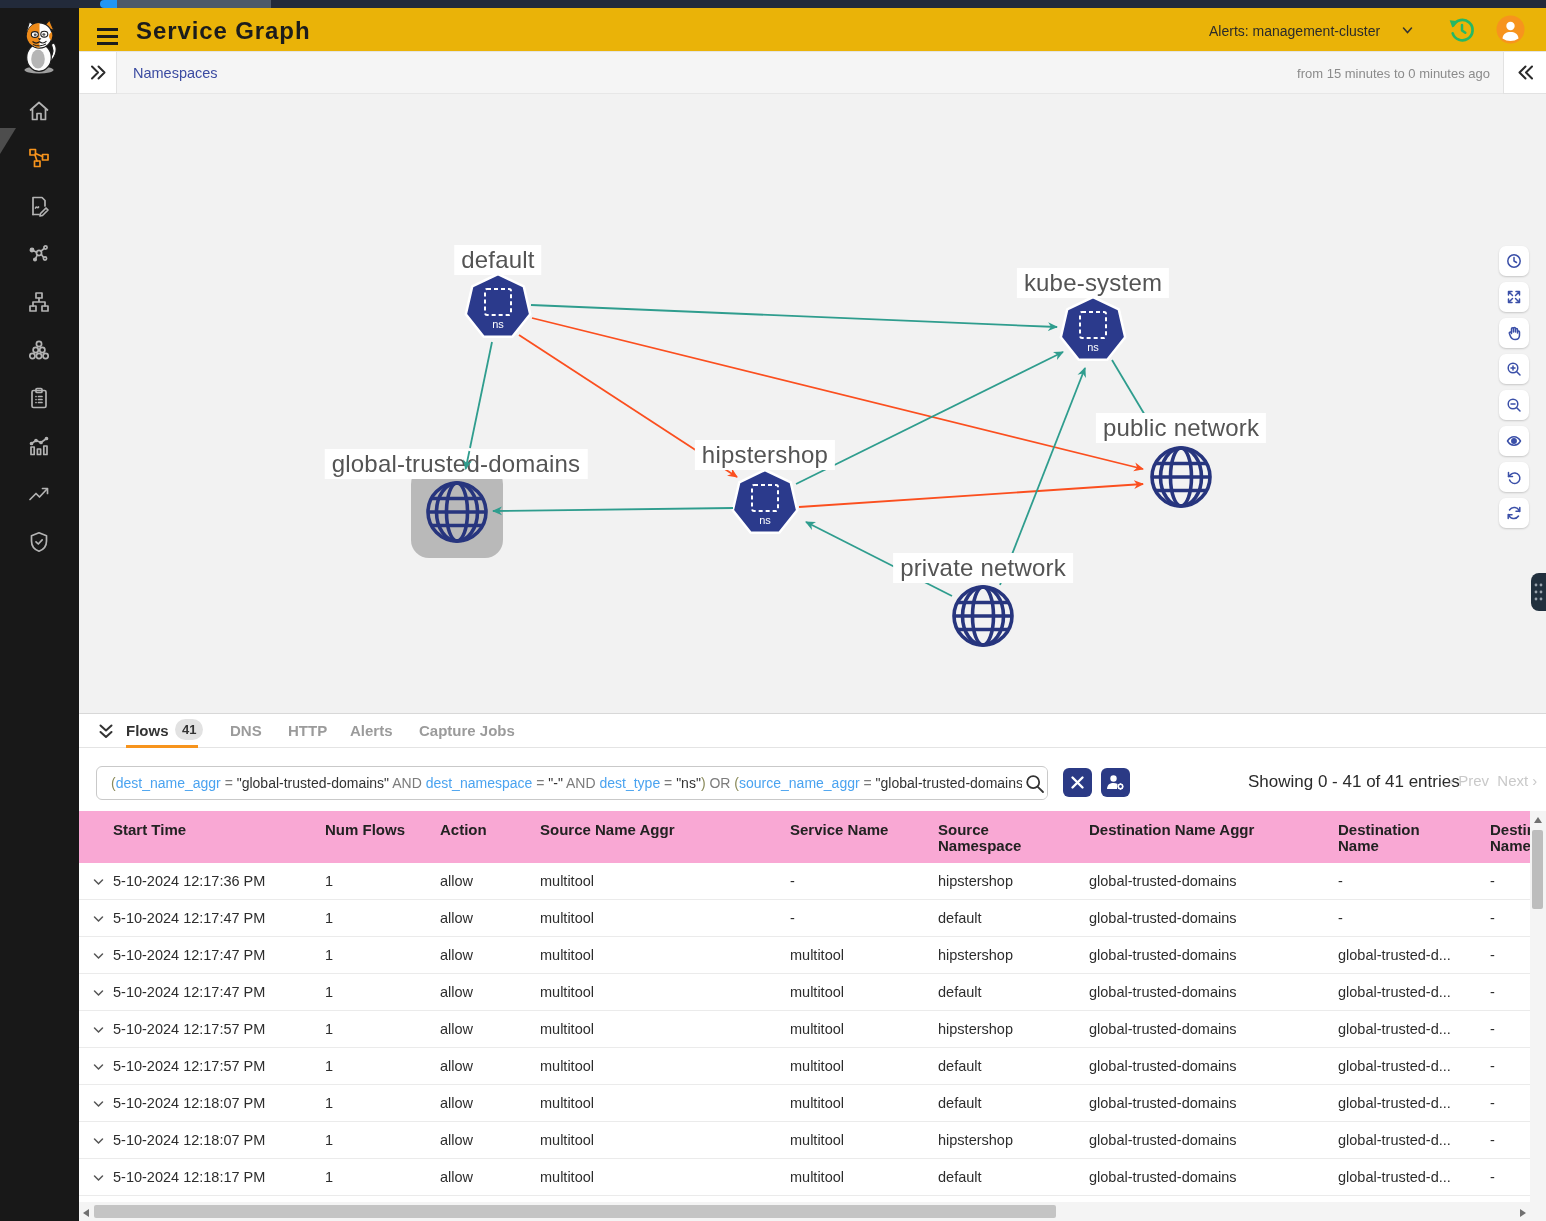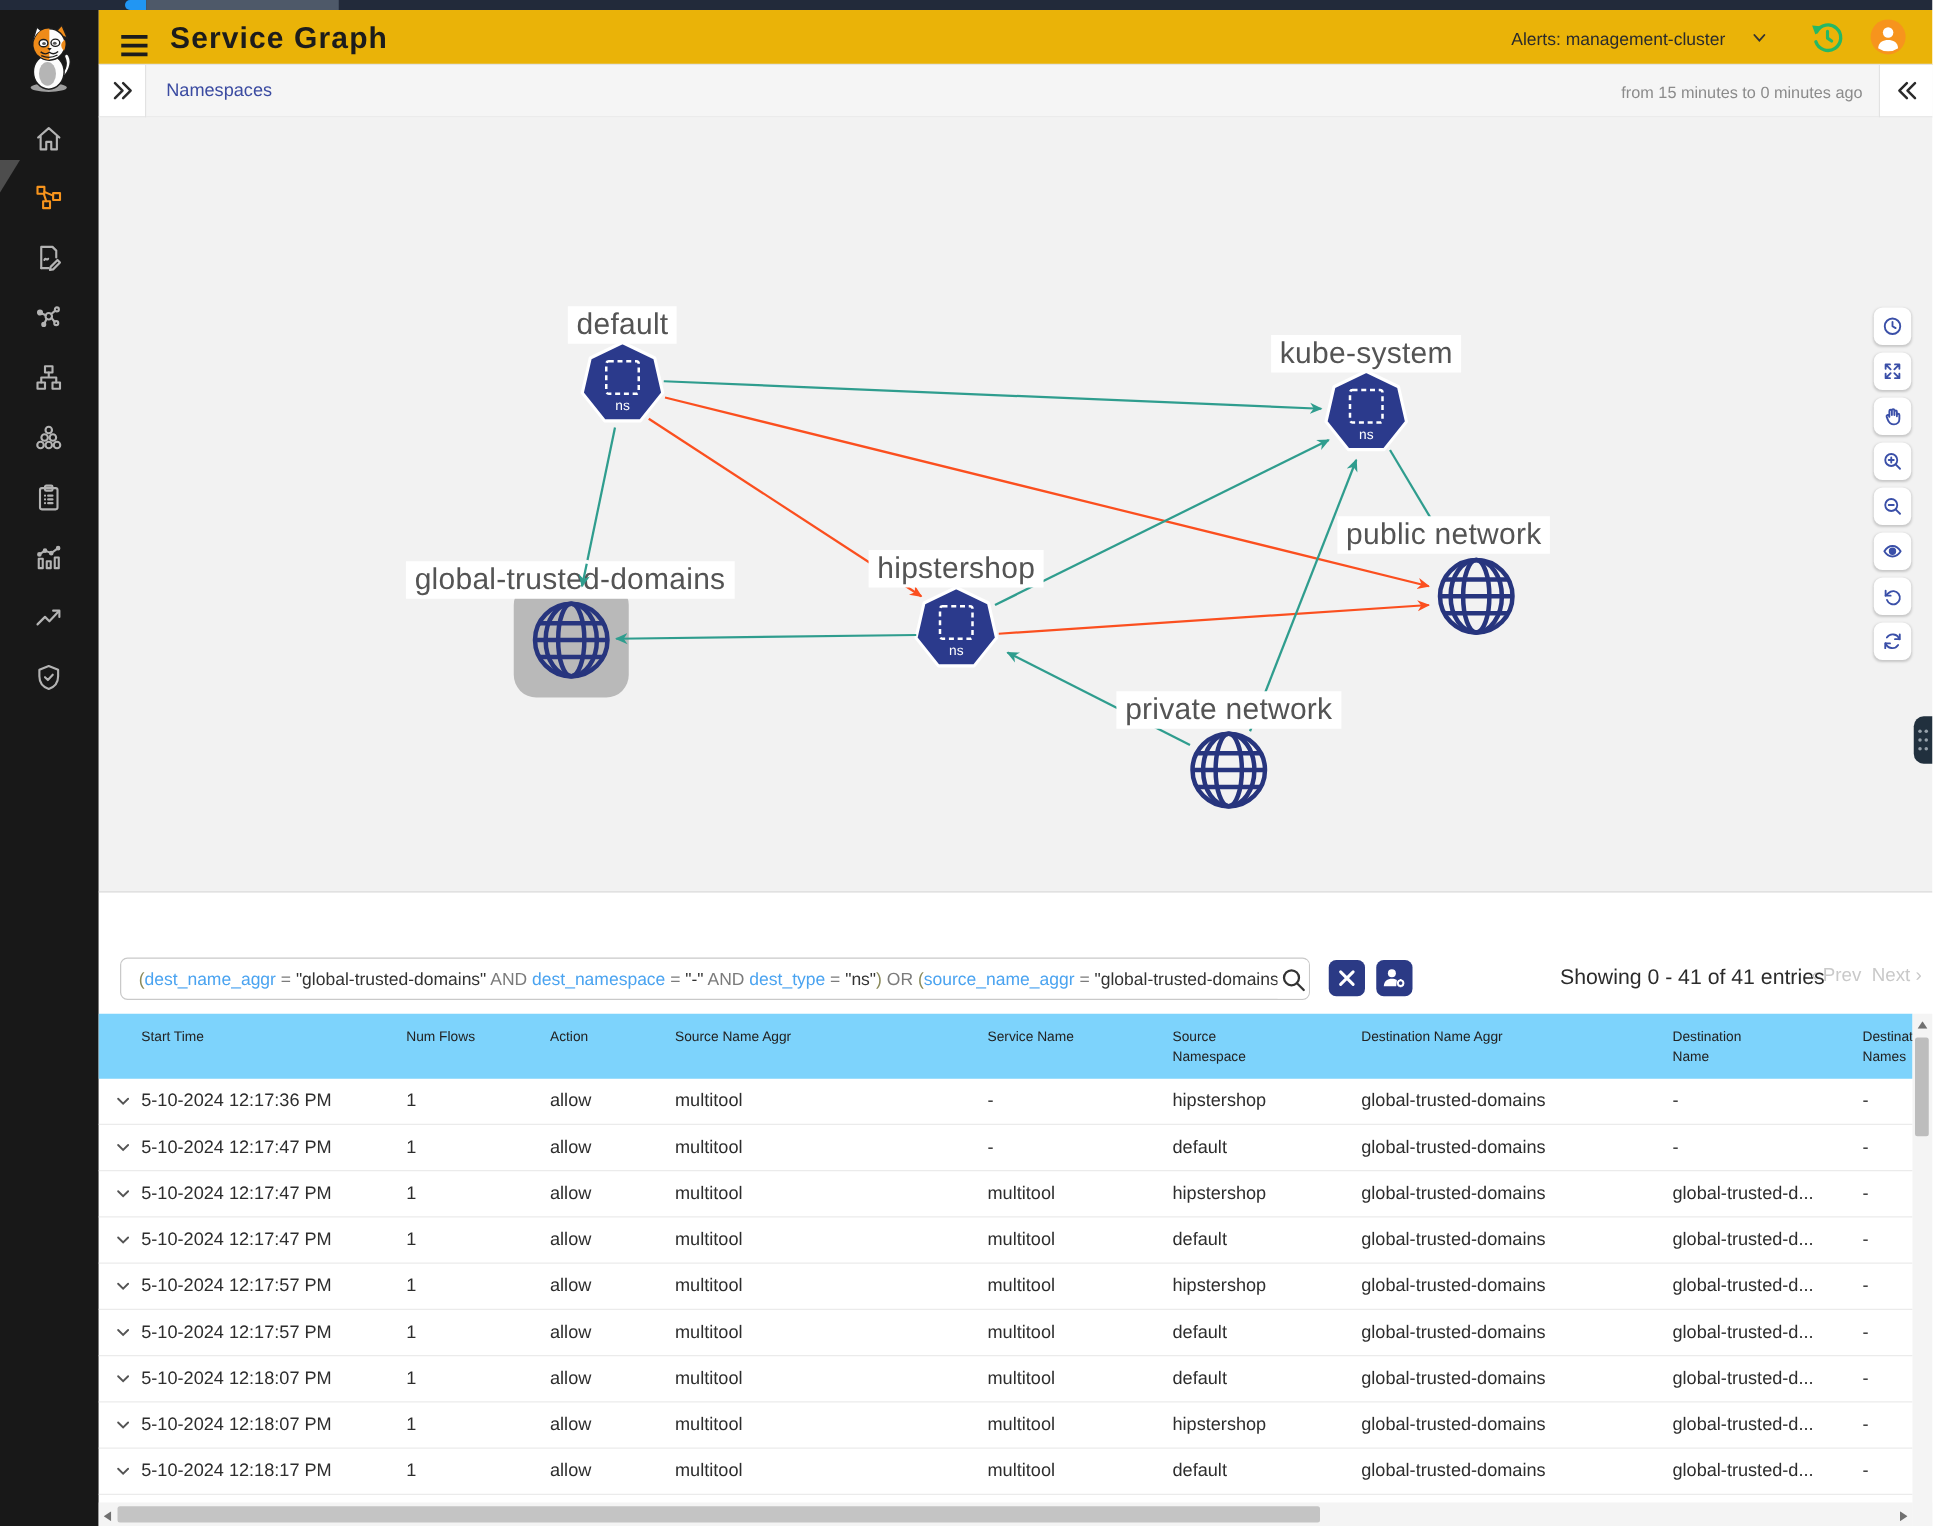--- a/index.html
+++ b/index.html
@@ -30,21 +30,21 @@
 #panel{position:absolute;left:79px;top:713px;width:1467px;height:508px;background:#fff;border-top:1px solid #d8d8d8}
 #tabs{position:absolute;left:0;top:0;width:100%;height:34px;border-bottom:1px solid #e4e4e4}
 .tab{position:absolute;top:8px;font-size:15px;font-weight:bold;color:#9b9b9b}
 #tabs .active{color:#333}
 #tabs .badge{position:absolute;left:96px;top:5px;background:#e2e2e2;border-radius:11px;padding:3px 7px;font-size:13px;color:#333;font-weight:bold}
 #tabs .uline{position:absolute;left:47px;top:31px;width:72px;height:3px;background:#f7941d}
 #qbar{position:absolute;left:17px;top:52px;width:952px;height:34px;background:#fff;border:1px solid #c9c9c9;border-radius:6px;font-size:14px;line-height:32px;padding-left:14px;white-space:nowrap;overflow:hidden}
 .qp{color:#8a8a5a}.qf{color:#4aa3f0}.qo{color:#7b7b7b}.qv{color:#333}
 #showing{position:absolute;left:1169px;top:58px;font-size:17px;color:#2b2b2b}
 #pager{position:absolute;left:1370px;top:58px;font-size:15px;color:#c9c9c9}
-#thead{position:absolute;left:0;top:97px;width:1451px;height:52px;background:#7dd3fc;font-size:11px;font-weight:normal;color:#222}
+#thead{position:absolute;left:0;top:97px;width:1451px;height:52px;background:#f9a8d4;font-size:15px;font-weight:bold;color:#222}
 #thead div{position:absolute;top:11px;line-height:16px}
 #rows{position:absolute;left:0;top:149px;width:1451px}
 .row{position:relative;height:37px;border-bottom:1px solid #ebebeb;font-size:14.5px;color:#2d2d2d}
 .row span{position:absolute;top:10px}
 .c0{left:14px;top:14px}
 .c1{left:34px}.c2{left:246px}.c3{left:361px}.c4{left:461px}.c5{left:711px}
 .c6{left:859px}.c7{left:1010px}.c8{left:1259px}.c9{left:1411px}
 #vscroll{position:absolute;left:1451px;top:97px;width:16px;height:473px;background:#f4f4f4}
 #vthumb{position:absolute;left:2px;top:19px;width:11px;height:79px;background:#bdbdbd;border-radius:2px}
 #hscroll{position:absolute;left:0;top:488px;width:1451px;height:20px;background:#f4f4f4}
@@ -221,21 +221,21 @@
         <line x1="875" y1="522" x2="933" y2="522"></line>
         <line x1="878.3" y1="508.5" x2="929.7" y2="508.5"></line>
         <line x1="878.3" y1="535.5" x2="929.7" y2="535.5"></line>
       </g>
 <line x1="654" y1="414" x2="414" y2="417" stroke="#2f9d8e" stroke-width="1.8" marker-end="url(#mt)"></line>
     </svg>
 <div class="nlabel" style="left:419px;top:151px">default</div>
 <div class="nlabel" style="left:1014px;top:174px">kube-system</div>
 <div class="nlabel" style="left:686px;top:346px">hipstershop</div>
 <div class="nlabel" style="left:377px;top:355px">global-trusted-domains</div>
-<div class="nlabel" style="left:1076px;top:319px">public network</div>
+<div class="nlabel" style="left:1102px;top:319px">public network</div>
 <div class="nlabel" style="left:904px;top:459px">private network</div>
 <svg width="1467" height="619" style="position:absolute;left:0;top:0;pointer-events:none">
 <line x1="390.4" y1="357" x2="386.6" y2="375" stroke="#2f9d8e" stroke-width="1.8" marker-end="url(#mt)"></line>
 </svg>
   <div id="toolbar">
       <div class="tbtn">
         <svg width="16" height="16" viewBox="0 0 16 16" fill="none" stroke="#3a4fa8" stroke-width="1.5" stroke-linecap="round" stroke-linejoin="round">
           <circle cx="8" cy="8" r="6.2"></circle>
           <path d="M8 4.5V8l2.5 1.5"></path>
         </svg>
@@ -286,20 +286,32 @@
           <circle cx="5" cy="12" r="1.4"></circle>
           <circle cx="10" cy="12" r="1.4"></circle>
           <circle cx="5" cy="19" r="1.4"></circle>
           <circle cx="10" cy="19" r="1.4"></circle>
           <circle cx="5" cy="26" r="1.4"></circle>
           <circle cx="10" cy="26" r="1.4"></circle>
         </g>
       </svg></div>
 </div>
 <div id="panel">
+  <div id="tabs">
+      <svg style="position:absolute;left:19px;top:9px" width="16" height="17" viewBox="0 0 16 17" fill="none" stroke="#333" stroke-width="2" stroke-linecap="round" stroke-linejoin="round">
+        <path d="M2.5 2.5 8 7.5 13.5 2.5M2.5 9 8 14 13.5 9"></path>
+      </svg>
+    <div class="tab active" style="left:47px">Flows</div>
+    <div class="badge">41</div>
+    <div class="uline"></div>
+    <div class="tab" style="left:151px">DNS</div>
+    <div class="tab" style="left:209px">HTTP</div>
+    <div class="tab" style="left:271px">Alerts</div>
+    <div class="tab" style="left:340px">Capture Jobs</div>
+  </div>
   <div id="qbar"><span class="qp">(</span><span class="qf">dest_name_aggr</span><span class="qo"> = </span><span class="qv">"global-trusted-domains"</span><span class="qo"> AND </span><span class="qf">dest_namespace</span><span class="qo"> = </span><span class="qv">"-"</span><span class="qo"> AND </span><span class="qf">dest_type</span><span class="qo"> = </span><span class="qv">"ns"</span><span class="qp">)</span><span class="qo"> OR </span><span class="qp">(</span><span class="qf">source_name_aggr</span><span class="qo"> = </span><span class="qv">"global-trusted-domains"</span><div style="position:absolute;left:925px;top:1px;width:26px;height:31px;background:#fff"></div><svg style="position:absolute;left:928px;top:7px" width="20" height="20" viewBox="0 0 20 20" fill="none" stroke="#333" stroke-width="1.8" stroke-linecap="round">
         <circle cx="8.2" cy="8.2" r="6"></circle>
         <path d="M12.8 12.8 18 18"></path>
       </svg></div>
   <div style="position:absolute;left:984px;top:54px;width:29px;height:29px;background:#2b3a85;border-radius:6px">
 <svg width="29" height="29" viewBox="0 0 29 29" fill="none" stroke="#fff" stroke-width="2.4" stroke-linecap="round">
         <path d="M9.5 9.5 19.5 19.5M19.5 9.5 9.5 19.5"></path>
       </svg></div>
 <div style="position:absolute;left:1022px;top:54px;width:29px;height:29px;background:#2b3a85;border-radius:6px">
 <svg width="29" height="29" viewBox="0 0 29 29" fill="#fff">

